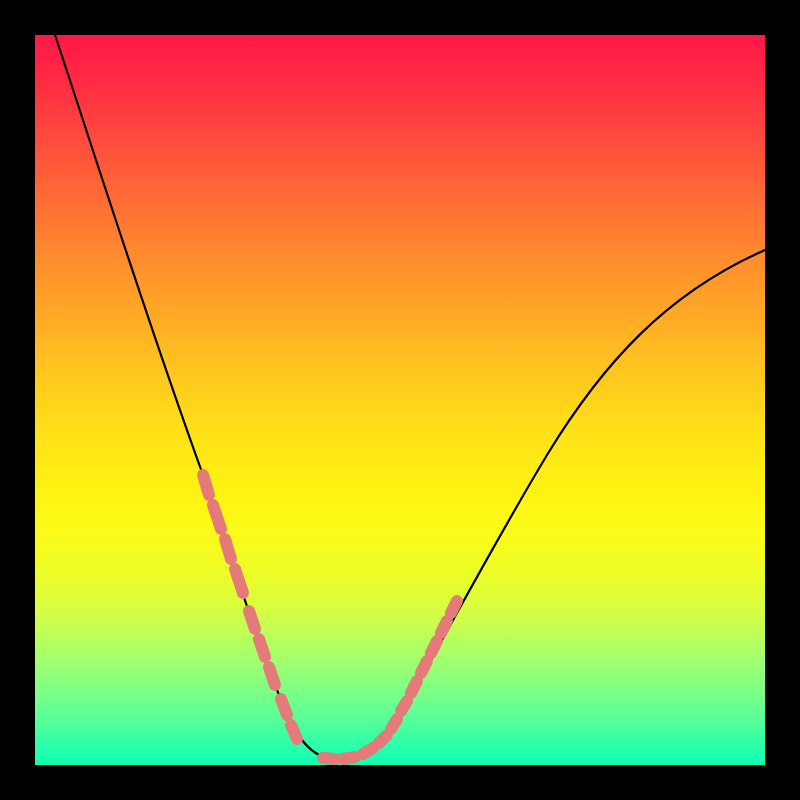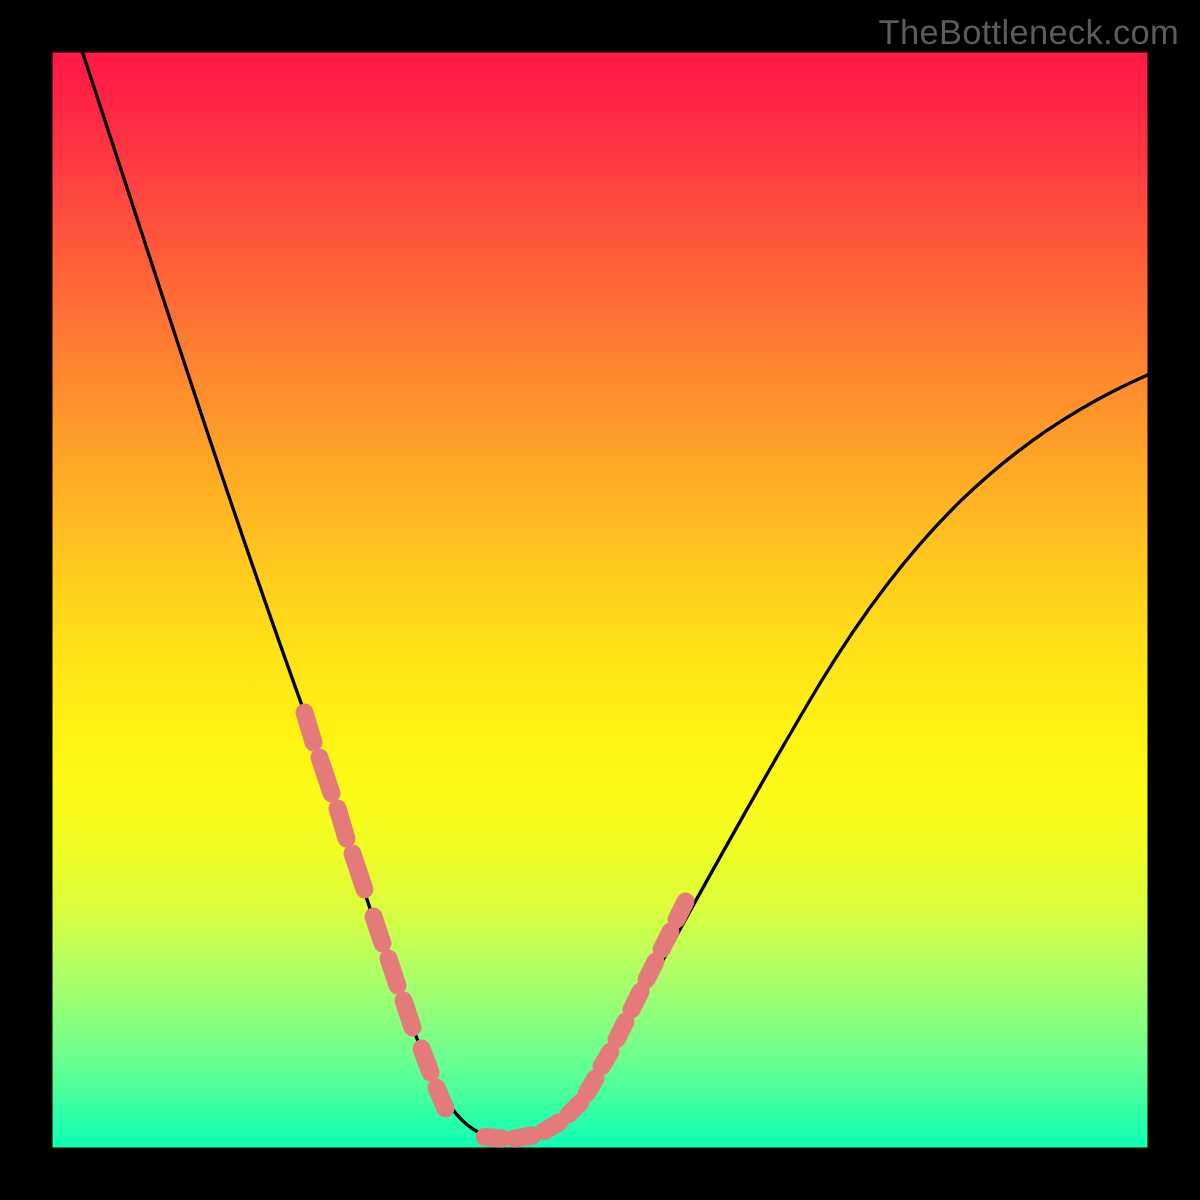--- a/index.html
+++ b/index.html
@@ -114,14 +114,13 @@
         <line class="dash-seg" x1="366" y1="676" x2="372" y2="666"></line>
         <line class="dash-seg" x1="376" y1="658" x2="382" y2="646"></line>
         <line class="dash-seg" x1="386" y1="638" x2="392" y2="626"></line>
         <line class="dash-seg" x1="396" y1="618" x2="402" y2="606"></line>
         <line class="dash-seg" x1="406" y1="598" x2="412" y2="586"></line>
         <line class="dash-seg" x1="416" y1="578" x2="422" y2="566"></line>
       </g>
     </svg>
   </div>
 
-  <div class="watermark">TheBottleneck.com</div>
 </div>
 
 </body></html>

